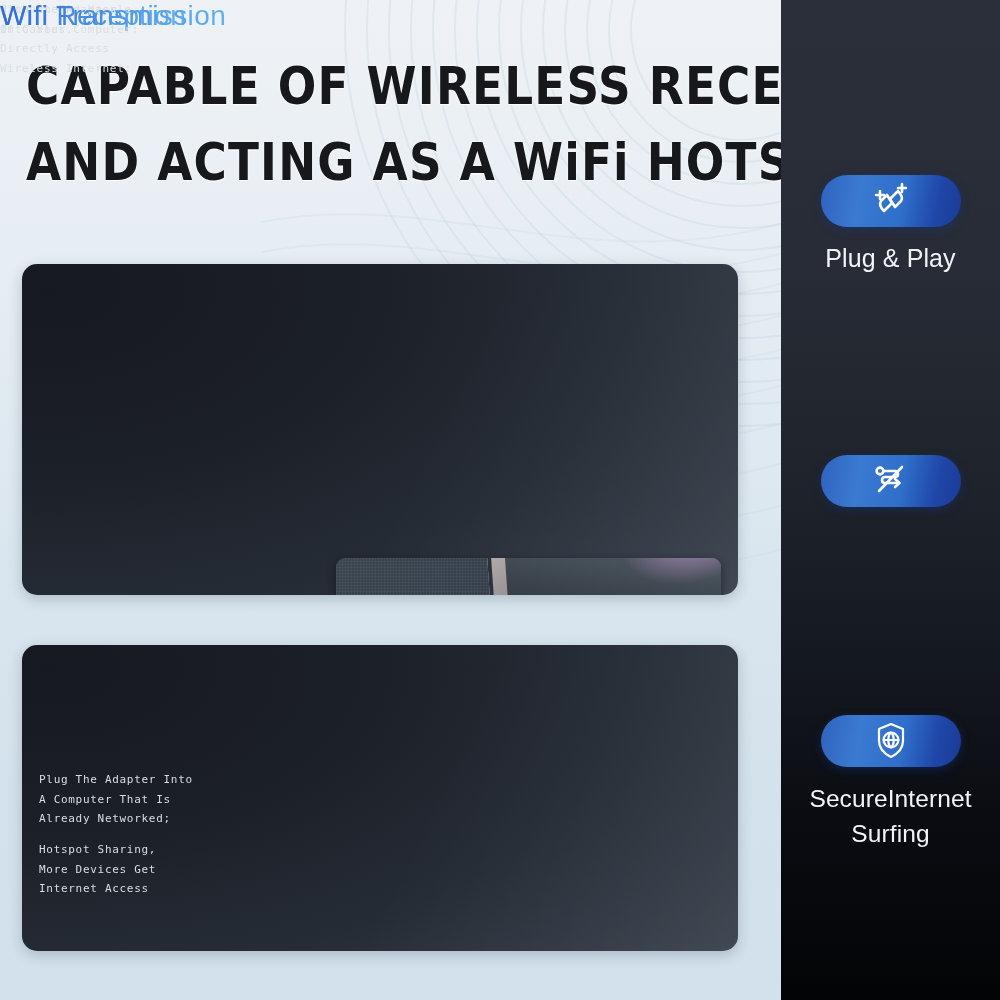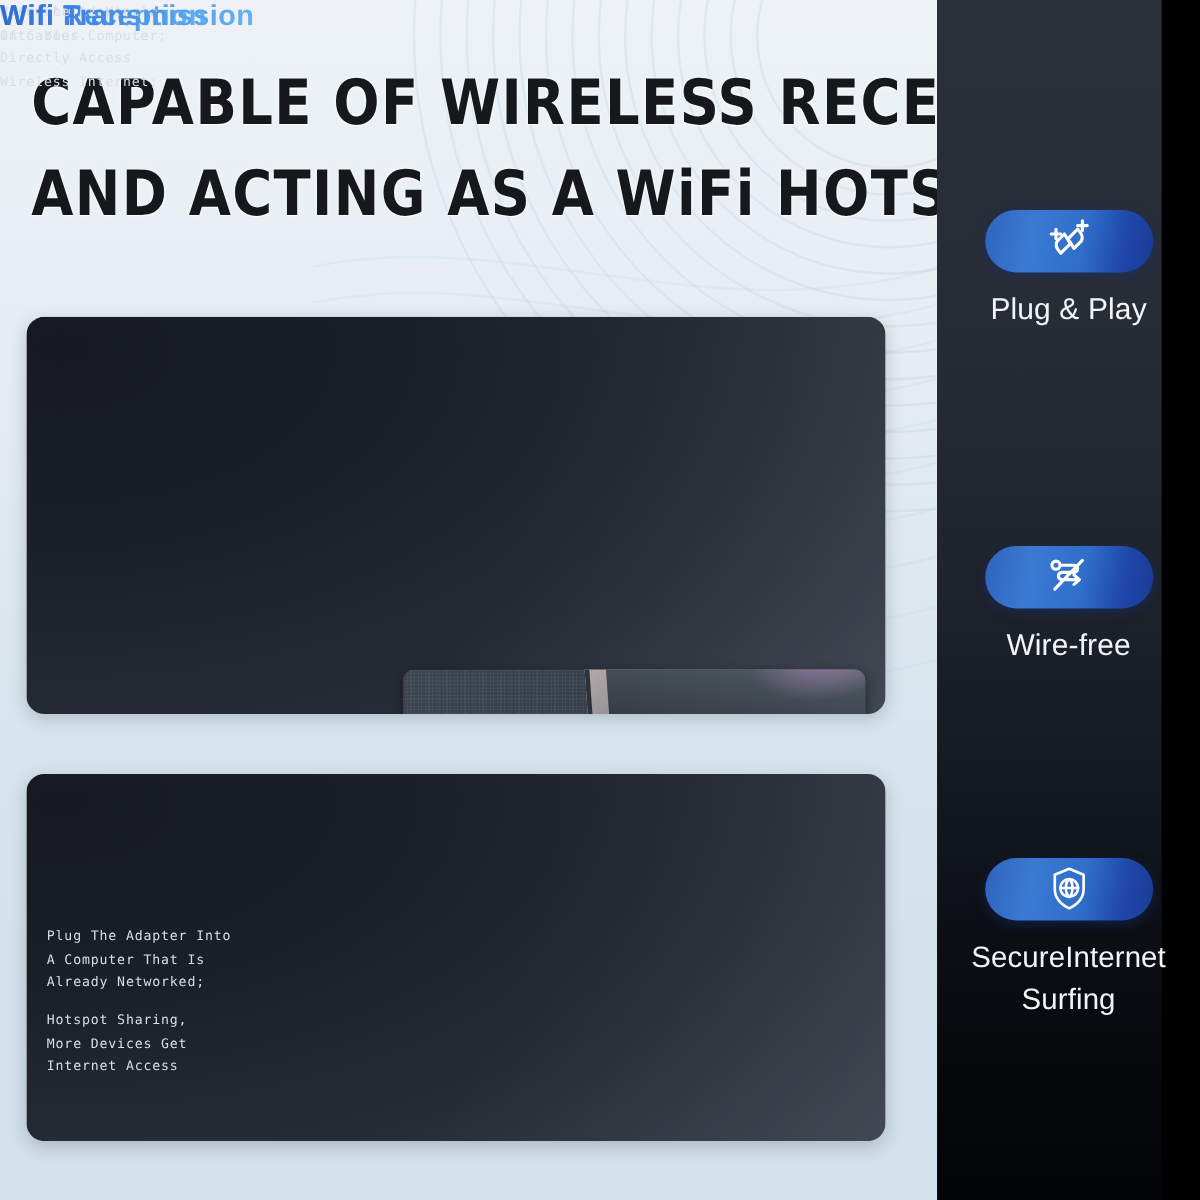--- a/index.html
+++ b/index.html
@@ -61,22 +61,22 @@
     background:
       radial-gradient(130% 160% at 4% 8%, #161920 0%, #1b1f27 32%, #262c36 62%, #3b434f 100%);
   }
   .card-bg:after{
     content:""; position:absolute; inset:0;
     background:linear-gradient(115deg, rgba(255,255,255,0) 55%, rgba(255,255,255,.05) 100%);
   }
 
   .card-title{
     position:absolute;
-    font-size:24px;
-    font-weight:bold;
+    font-size:28px;
+    font-weight:normal;
     letter-spacing:.4px;
     background:linear-gradient(95deg,#2f6ad0 0%,#3f7fe0 25%,#4f9ae8 60%,#63b2ef 100%);
     -webkit-background-clip:text; background-clip:text;
     -webkit-text-fill-color:transparent; color:#4a90e0;
     white-space:nowrap;
   }
 
   .card-body{
     position:absolute;
     color:#d9dee5;
@@ -108,21 +108,21 @@
   }
   .lid:after{
     content:""; position:absolute; left:18px; right:10px; top:10px; bottom:6px;
     background:
       radial-gradient(60% 70% at 82% 18%, #b58fc4 0%, rgba(140,110,160,0) 55%),
       linear-gradient(200deg,#6d7880 0%,#4a545d 35%,#2c333b 70%,#1a1f25 100%);
   }
 
   
   .right-panel{
-    position:absolute; left:781px; top:0; width:187px; height:1000px;
+    position:absolute; left:781px; top:0; width:219px; height:1000px;
     background:linear-gradient(180deg,#2b2f3a 0%,#282c36 26%,#1f232b 48%,
                                #141820 66%,#0a0c11 82%,#030406 100%);
   }
   .feature{ position:absolute; left:0; width:219px; text-align:center; }
   .feature.f1{ top:175px; }
   .feature.f2{ top:455px; }
   .feature.f3{ top:715px; }
   .pill{
     width:140px; height:52px; margin:0 auto;
     border-radius:26px;
@@ -240,21 +240,20 @@
       <div class="pill">
         <svg width="46" height="40" viewBox="0 0 46 40">
           <g fill="none" stroke="#ffffff" stroke-width="2.6" stroke-linecap="round" stroke-linejoin="round">
             <circle cx="12" cy="10" r="3.4"></circle>
             <path d="M15.6 10 H27 C31 10 31 16 27 16 H17 C13 16 13 22 17 22 H31"></path>
             <path d="M27 18 L31.5 22 L27 26"></path>
             <path d="M11 30 L34 6"></path>
           </g>
         </svg>
       </div>
-      <div class="f-label">Wire-free</div>
     </div>
 
     <div class="feature f3">
       <div class="pill">
         <svg width="40" height="42" viewBox="0 0 40 42">
           <g fill="none" stroke="#ffffff" stroke-width="2.2" stroke-linecap="round" stroke-linejoin="round">
             <path d="M20 4 L32 9 V21 C32 29 26 34 20 37 C14 34 8 29 8 21 V9 Z"></path>
             <circle cx="20" cy="20" r="7.4"></circle>
             <path d="M12.6 20 H27.4"></path>
             <path d="M20 12.6 C16.4 15.2 16.4 24.8 20 27.4 C23.6 24.8 23.6 15.2 20 12.6 Z"></path>

